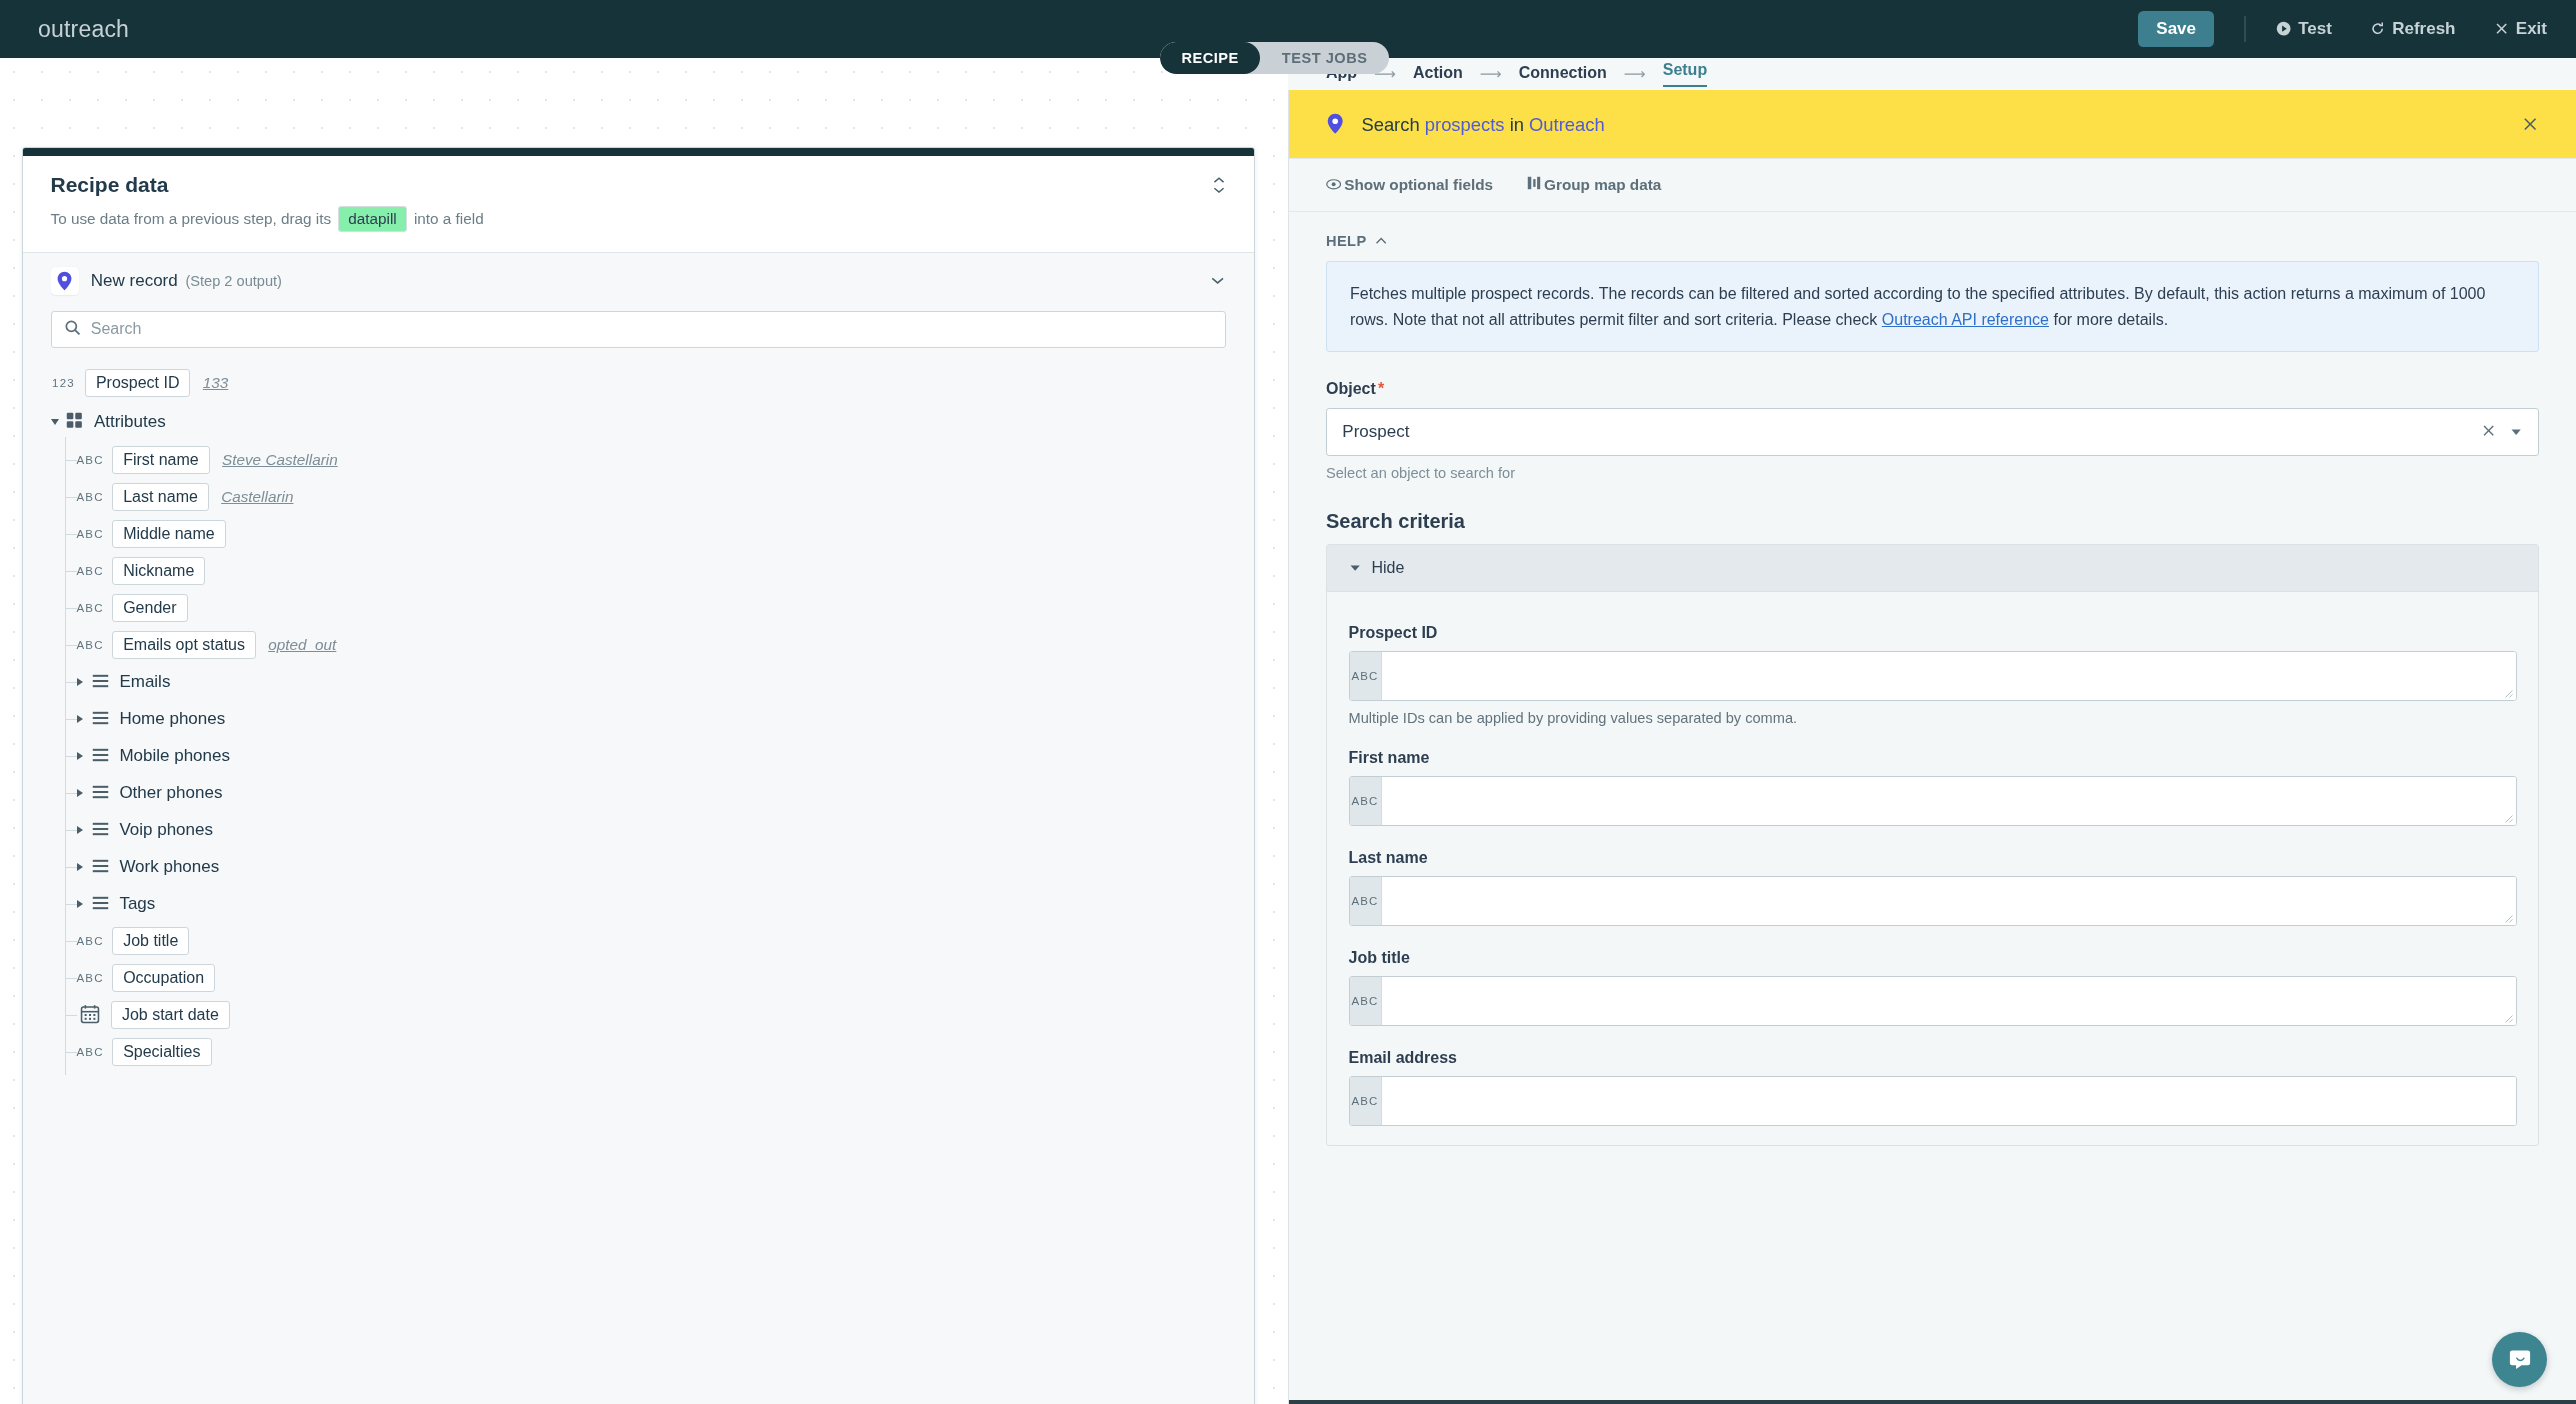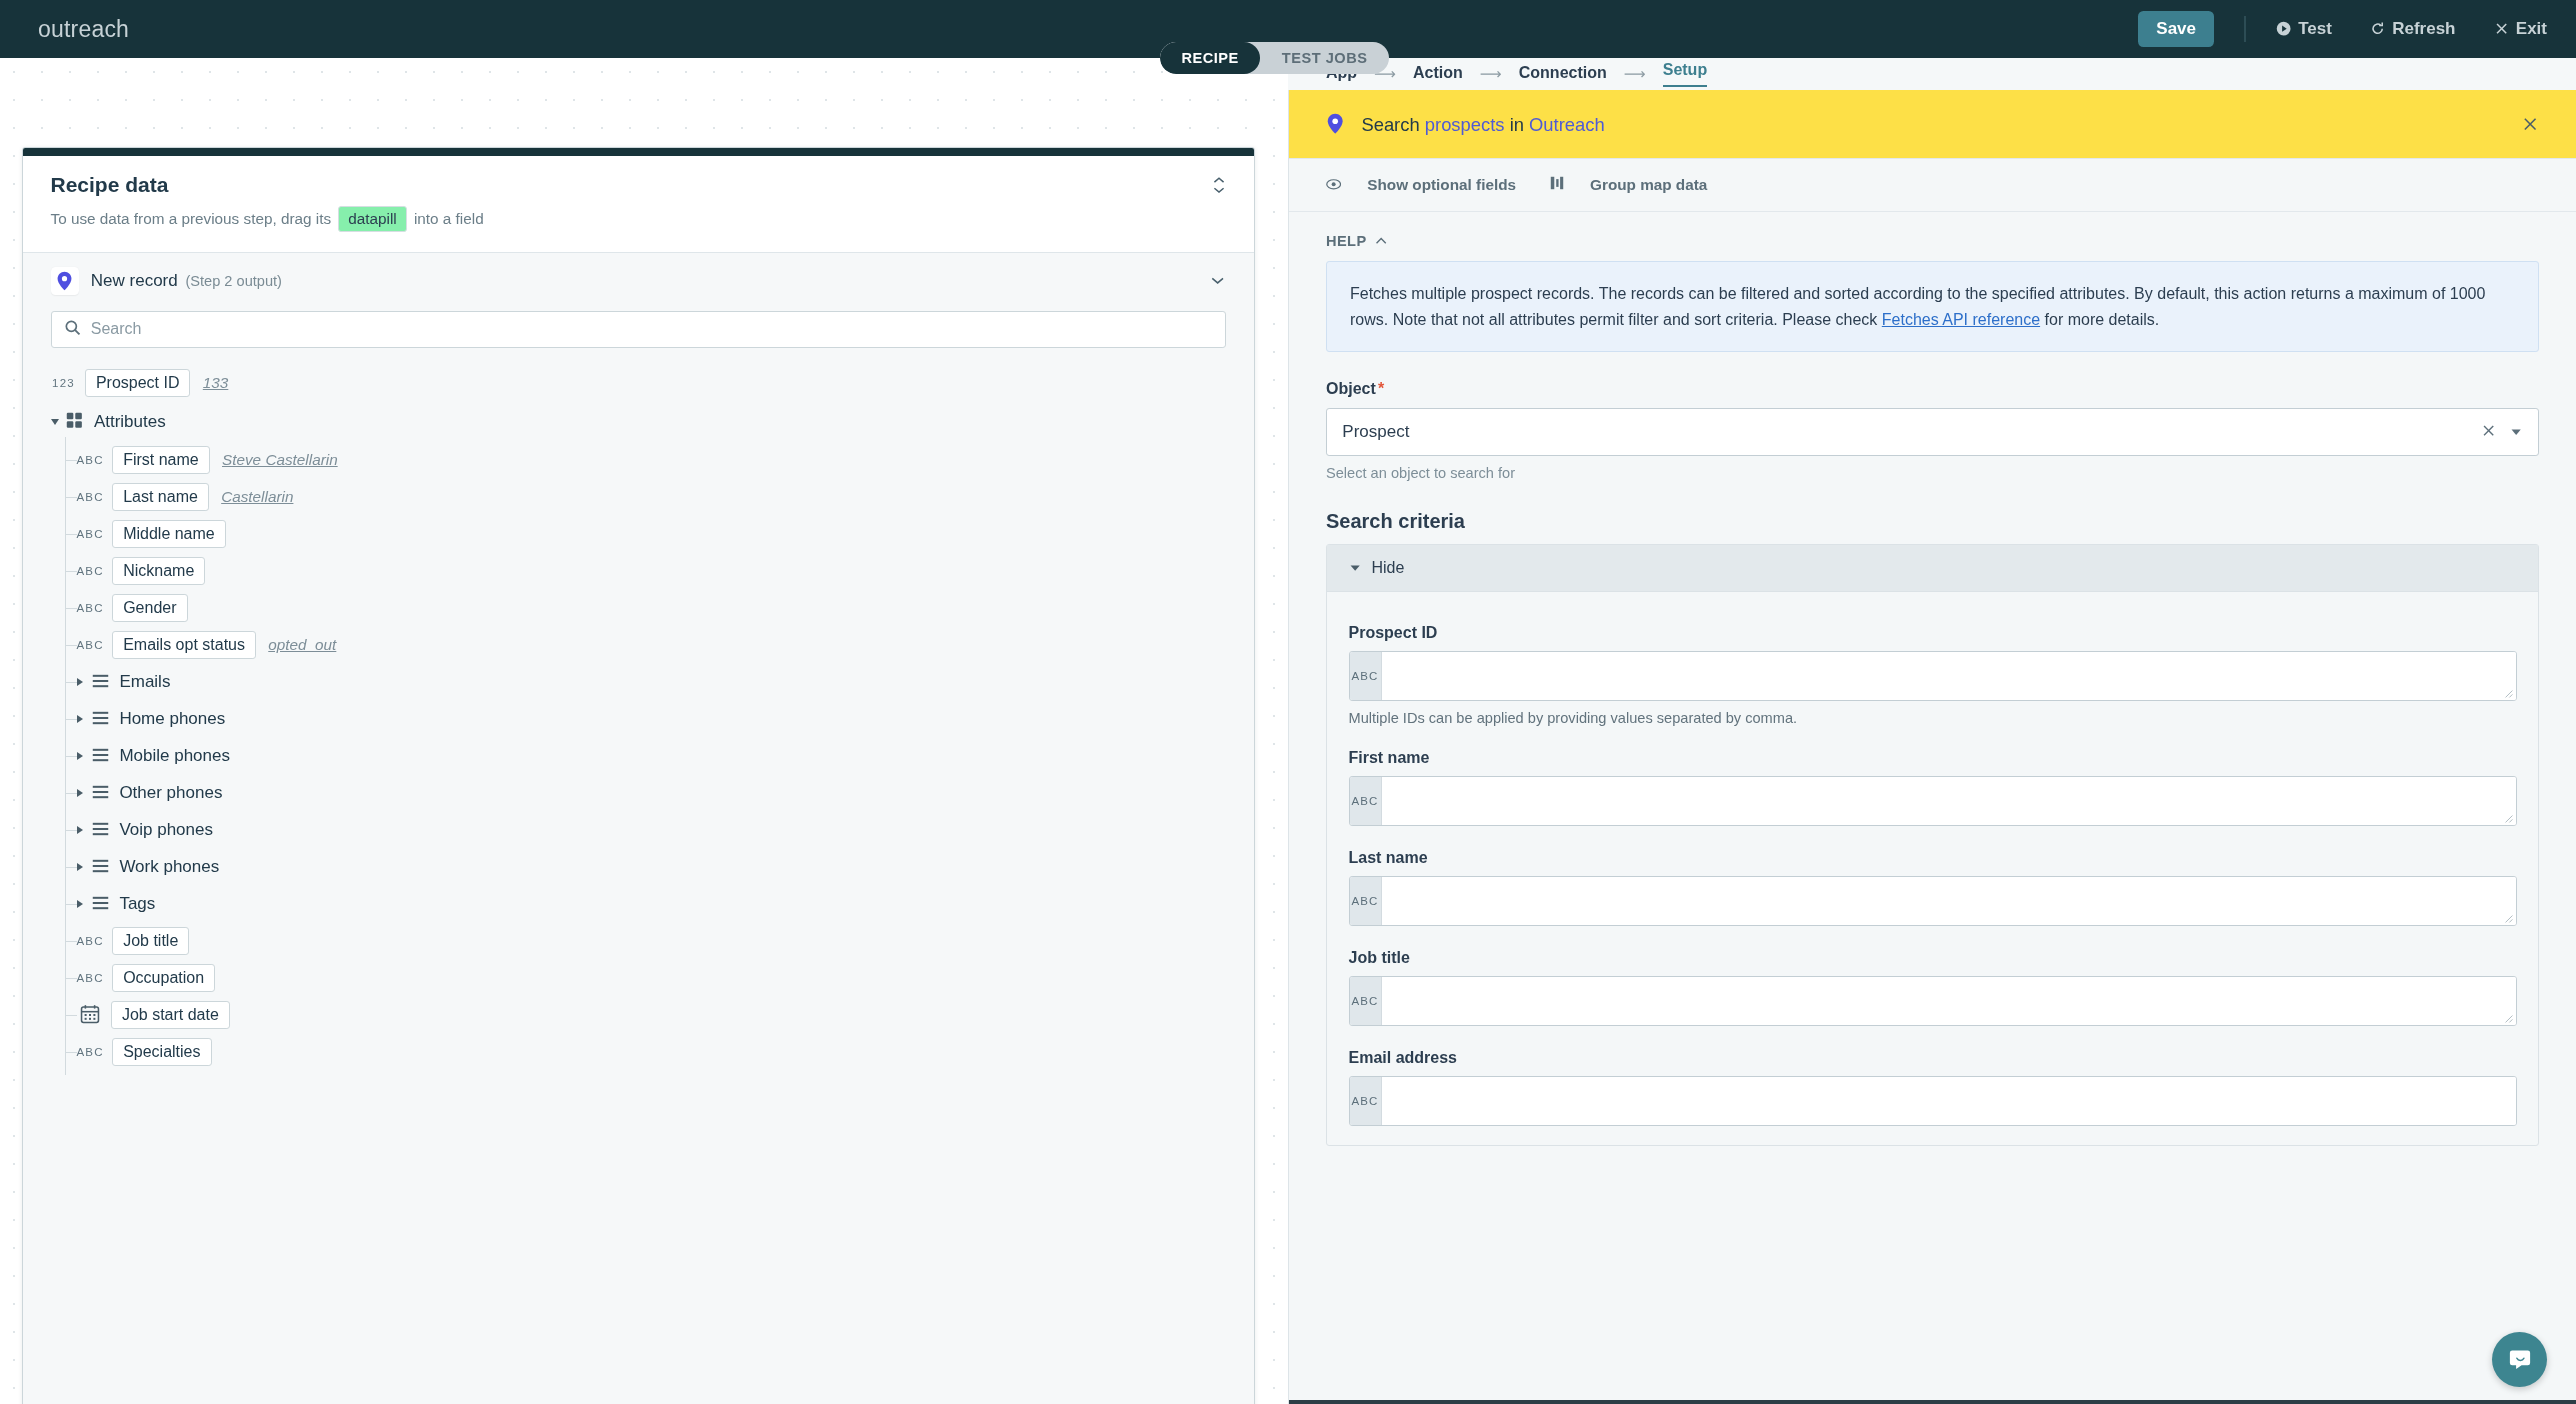--- a/index.html
+++ b/index.html
@@ -172,21 +172,21 @@
   .rp-head .ico { margin-right: 17px; flex: none; }
   .rp-title { font-size: 18.4px; color: #223a4a; }
   .rp-title .lnk { color: #4f5bd5; }
   .rp-close { margin-left: auto; cursor: pointer; color: #4a5d68; }
 
   .rp-actions {
     display: flex; align-items: center; gap: 34px; padding: 17px 37px;
     border-bottom: 0.8px solid #e2e8ec;
   }
   .rp-action {
-    display: flex; align-items: center; gap: 26px; font-size: 15.3px;
+    display: flex; align-items: center; gap: 3px; font-size: 15.3px;
     color: #5c6f7a; font-weight: bold; cursor: pointer;
   }
 
   .rp-body { padding: 21.5px 37px 0 37px; }
 
   .help-head {
     display: flex; align-items: center; gap: 8.4px; font-size: 14.6px;
     color: #5c6f7a; font-weight: bold; letter-spacing: 0.4px; cursor: pointer;
     margin-bottom: 12.3px;
   }
@@ -566,21 +566,21 @@
 
   <div class="rp-body">
 
     <div class="help-head">
       <span>HELP</span>
       <svg width="12.3" height="7.7" viewBox="0 0 16 10">
           <polyline points="2,8 8,2 14,8" fill="none" stroke="#5c6f7a" stroke-width="1.8"></polyline>
         </svg>
     </div>
 
-    <div class="help-box"><span>Fetches multiple prospect records. The records can be filtered and sorted according to the specified attributes. By default, this action returns a maximum of 1000 rows. Note that not all attributes permit filter and sort criteria. Please check </span><a href="#">Fetches API reference</a><span> for more details.</span></div>
+    <div class="help-box"><span>Fetches multiple prospect records. The records can be filtered and sorted according to the specified attributes. By default, this action returns a maximum of 1000 rows. Note that not all attributes permit filter and sort criteria. Please check </span><a href="#">Outreach API reference</a><span> for more details.</span></div>
 
     <div class="field-label"><span>Object</span><span class="req">*</span></div>
 
     <div class="select-box">
       <span class="select-val">Prospect</span>
       <span class="select-ico">
         <svg width="15.3" height="15.3" viewBox="0 0 20 20">
             <line x1="4" y1="4" x2="16" y2="16" stroke="#5c6f7a" stroke-width="1.8"></line>
             <line x1="16" y1="4" x2="4" y2="16" stroke="#5c6f7a" stroke-width="1.8"></line>
           </svg>

